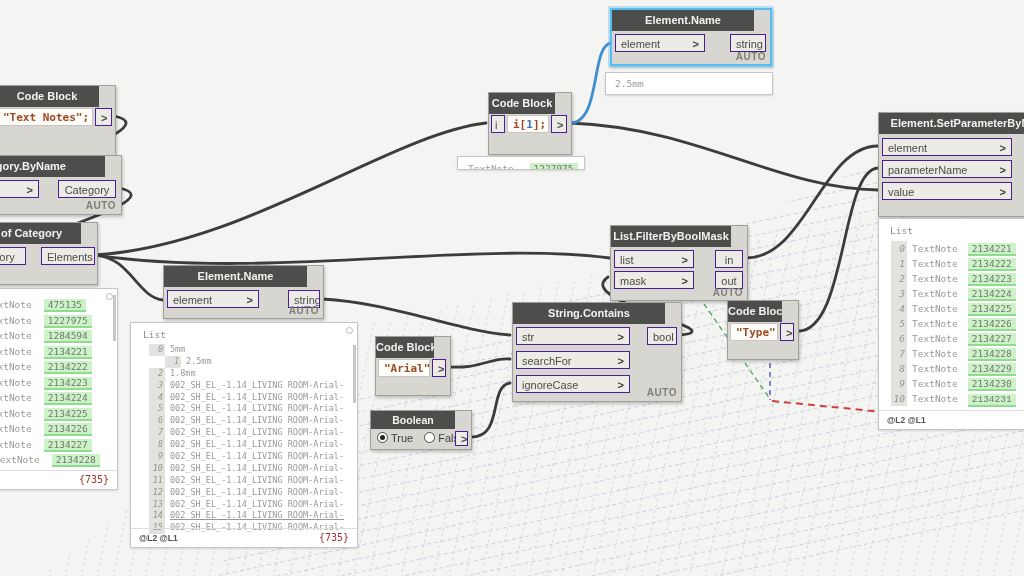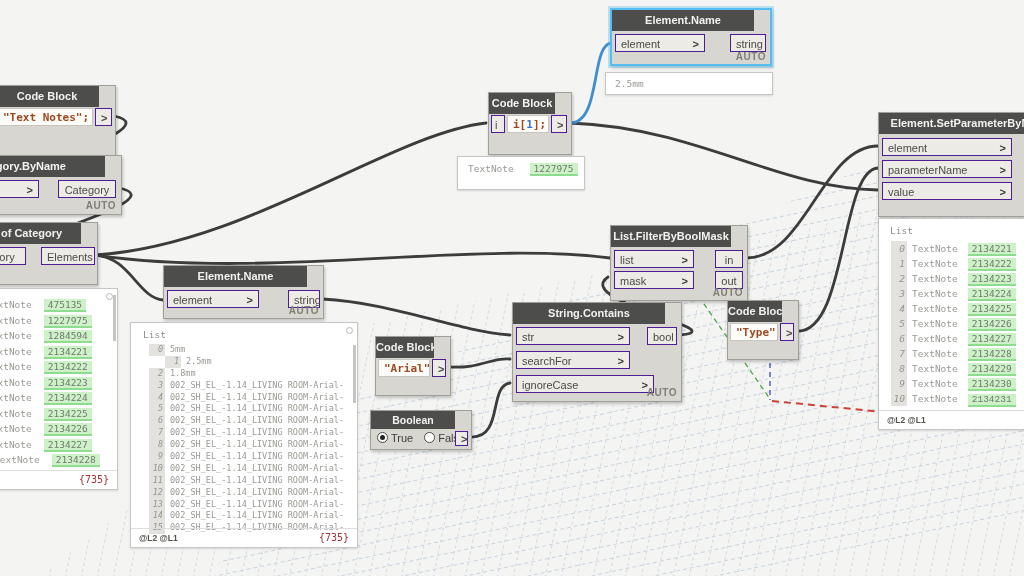--- a/index.html
+++ b/index.html
@@ -326,39 +326,39 @@
         <div class="mrow" style="padding-left: 18px; overflow: hidden;"><span class="idx" style="min-width: 12px;">4</span><span>002_SH_EL_-1.14_LIVING ROOM-Arial-</span></div>
         <div class="mrow" style="padding-left: 18px; overflow: hidden;"><span class="idx" style="min-width: 12px;">5</span><span>002_SH_EL_-1.14_LIVING ROOM-Arial-</span></div>
         <div class="mrow" style="padding-left: 18px; overflow: hidden;"><span class="idx" style="min-width: 12px;">6</span><span>002_SH_EL_-1.14_LIVING ROOM-Arial-</span></div>
         <div class="mrow" style="padding-left: 18px; overflow: hidden;"><span class="idx" style="min-width: 12px;">7</span><span>002_SH_EL_-1.14_LIVING ROOM-Arial-</span></div>
         <div class="mrow" style="padding-left: 18px; overflow: hidden;"><span class="idx" style="min-width: 12px;">8</span><span>002_SH_EL_-1.14_LIVING ROOM-Arial-</span></div>
         <div class="mrow" style="padding-left: 18px; overflow: hidden;"><span class="idx" style="min-width: 12px;">9</span><span>002_SH_EL_-1.14_LIVING ROOM-Arial-</span></div>
         <div class="mrow" style="padding-left: 18px; overflow: hidden;"><span class="idx" style="min-width: 12px;">10</span><span>002_SH_EL_-1.14_LIVING ROOM-Arial-</span></div>
         <div class="mrow" style="padding-left: 18px; overflow: hidden;"><span class="idx" style="min-width: 12px;">11</span><span>002_SH_EL_-1.14_LIVING ROOM-Arial-</span></div>
         <div class="mrow" style="padding-left: 18px; overflow: hidden;"><span class="idx" style="min-width: 12px;">12</span><span>002_SH_EL_-1.14_LIVING ROOM-Arial-</span></div>
         <div class="mrow" style="padding-left: 18px; overflow: hidden;"><span class="idx" style="min-width: 12px;">13</span><span>002_SH_EL_-1.14_LIVING ROOM-Arial-</span></div>
-        <div class="mrow" style="padding-left: 18px; overflow: hidden;"><span class="idx" style="min-width: 12px;">14</span><span>002_SH_EL_-1.14_LIVING ROOM-Arial-</span></div>
+        <div class="mrow" style="padding-left: 18px; overflow: hidden; text-decoration: underline;"><span class="idx" style="min-width: 12px;">14</span><span>002_SH_EL_-1.14_LIVING ROOM-Arial-</span></div>
         <div class="mrow" style="padding-left: 18px; overflow: hidden;"><span class="idx" style="min-width: 12px;">15</span><span>002_SH_EL_-1.14_LIVING ROOM-Arial-</span></div>
       </div>
     <div class="lfoot">
       <span class="lvl">@L2 @L1</span>
       <span class="cnt">{735}</span>
     </div>
     <div class="sbthumb" style="top:22px;height:58px;"></div>
     <div class="pin"></div>
   </div>
 
   <div class="node" style="left:488px;top:92px;width:82px;height:61px;">
     <div class="hdr">Code Block</div>
     <div class="chip" style="left:2px;top:22px;width:14px;padding:0 3px;">i</div>
     <div class="chip codechip" style="left:18px;top:22px;width:42px;"><span>i[</span><span class="num">1</span><span>];</span></div>
     <div class="chip outchip" style="left:62px;top:22px;width:16px;font-weight:bold;">&gt;</div>
   </div>
 
-  <div class="preview" style="left:457px;top:156px;width:128px;height:34px;line-height:24px;font-size:9.5px;padding-left:10px;">
+  <div class="preview" style="left:457px;top:156px;width:128px;height:14px;line-height:24px;font-size:9.5px;padding-left:10px;">
     <span>TextNote</span>
     <span class="gval" style="margin-left:10px;">1227975</span>
   </div>
 
   <div class="node sel" style="left:610px;top:8px;width:158px;height:54px;">
     <div class="hdr">Element.Name</div>
     <div class="chip" style="left:3px;top:24px;width:90px;"><span>element</span><span class="ar">&gt;</span></div>
     <div class="chip outchip" style="left:118px;top:24px;width:36px;">string</div>
     <div class="auto" style="right:4px;bottom:2px;">AUTO</div>
   </div>
@@ -373,21 +373,21 @@
     <div class="chip" style="left:3px;top:45px;width:80px;"><span>mask</span><span class="ar">&gt;</span></div>
     <div class="chip outchip" style="left:104px;top:24px;width:28px;">in</div>
     <div class="chip outchip" style="left:104px;top:45px;width:28px;">out</div>
     <div class="auto" style="right:4px;bottom:2px;">AUTO</div>
   </div>
 
   <div class="node" style="left:512px;top:302px;width:168px;height:98px;">
     <div class="hdr">String.Contains</div>
     <div class="chip" style="left:3px;top:24px;width:114px;"><span>str</span><span class="ar">&gt;</span></div>
     <div class="chip" style="left:3px;top:48px;width:114px;"><span>searchFor</span><span class="ar">&gt;</span></div>
-    <div class="chip" style="left:3px;top:72px;width:138px;"><span>ignoreCase</span><span class="ar">&gt;</span></div>
+    <div class="chip" style="left:3px;top:72px;width:114px;"><span>ignoreCase</span><span class="ar">&gt;</span></div>
     <div class="chip outchip" style="left:134px;top:24px;width:30px;">bool</div>
     <div class="auto" style="right:4px;bottom:3px;">AUTO</div>
   </div>
 
   <div class="node" style="left:375px;top:336px;width:74px;height:58px;">
     <div class="hdr">Code Block</div>
     <div class="chip codechip" style="left:2px;top:22px;width:52px;">"Arial";</div>
     <div class="chip outchip" style="left:56px;top:22px;width:14px;font-weight:bold;">&gt;</div>
   </div>
 

